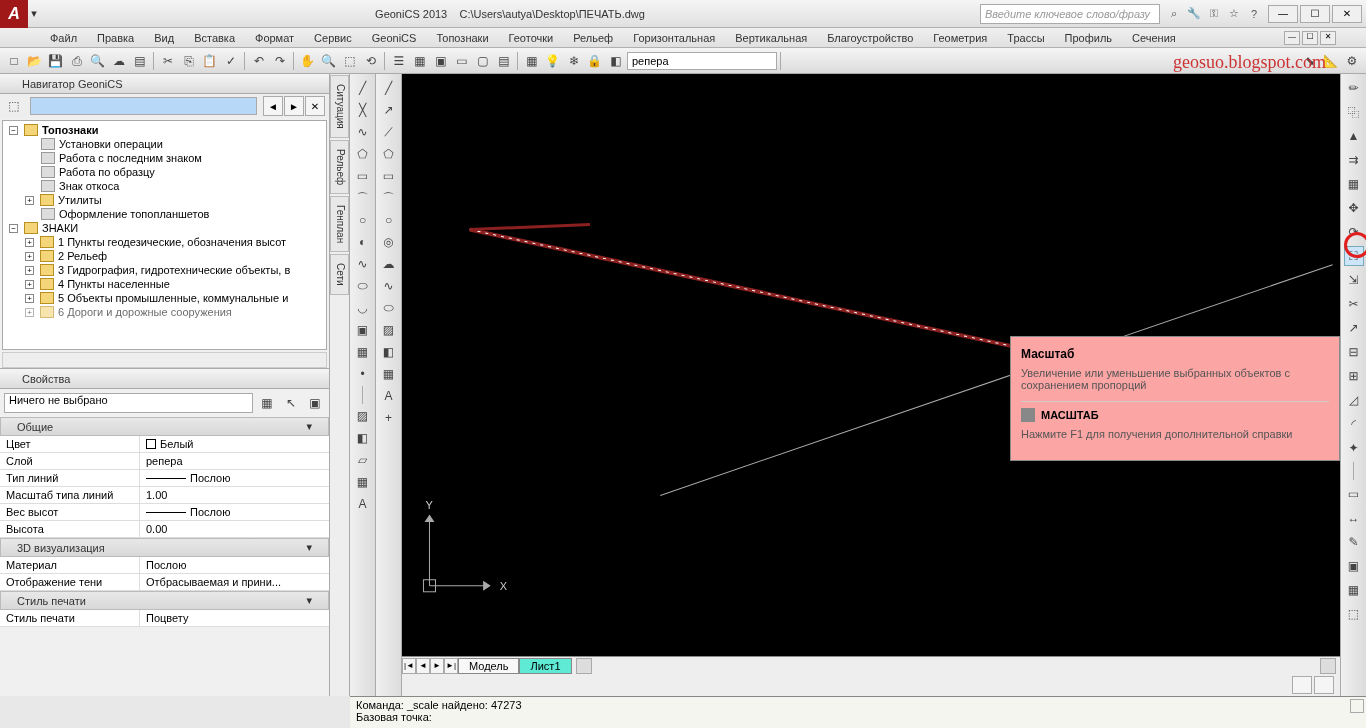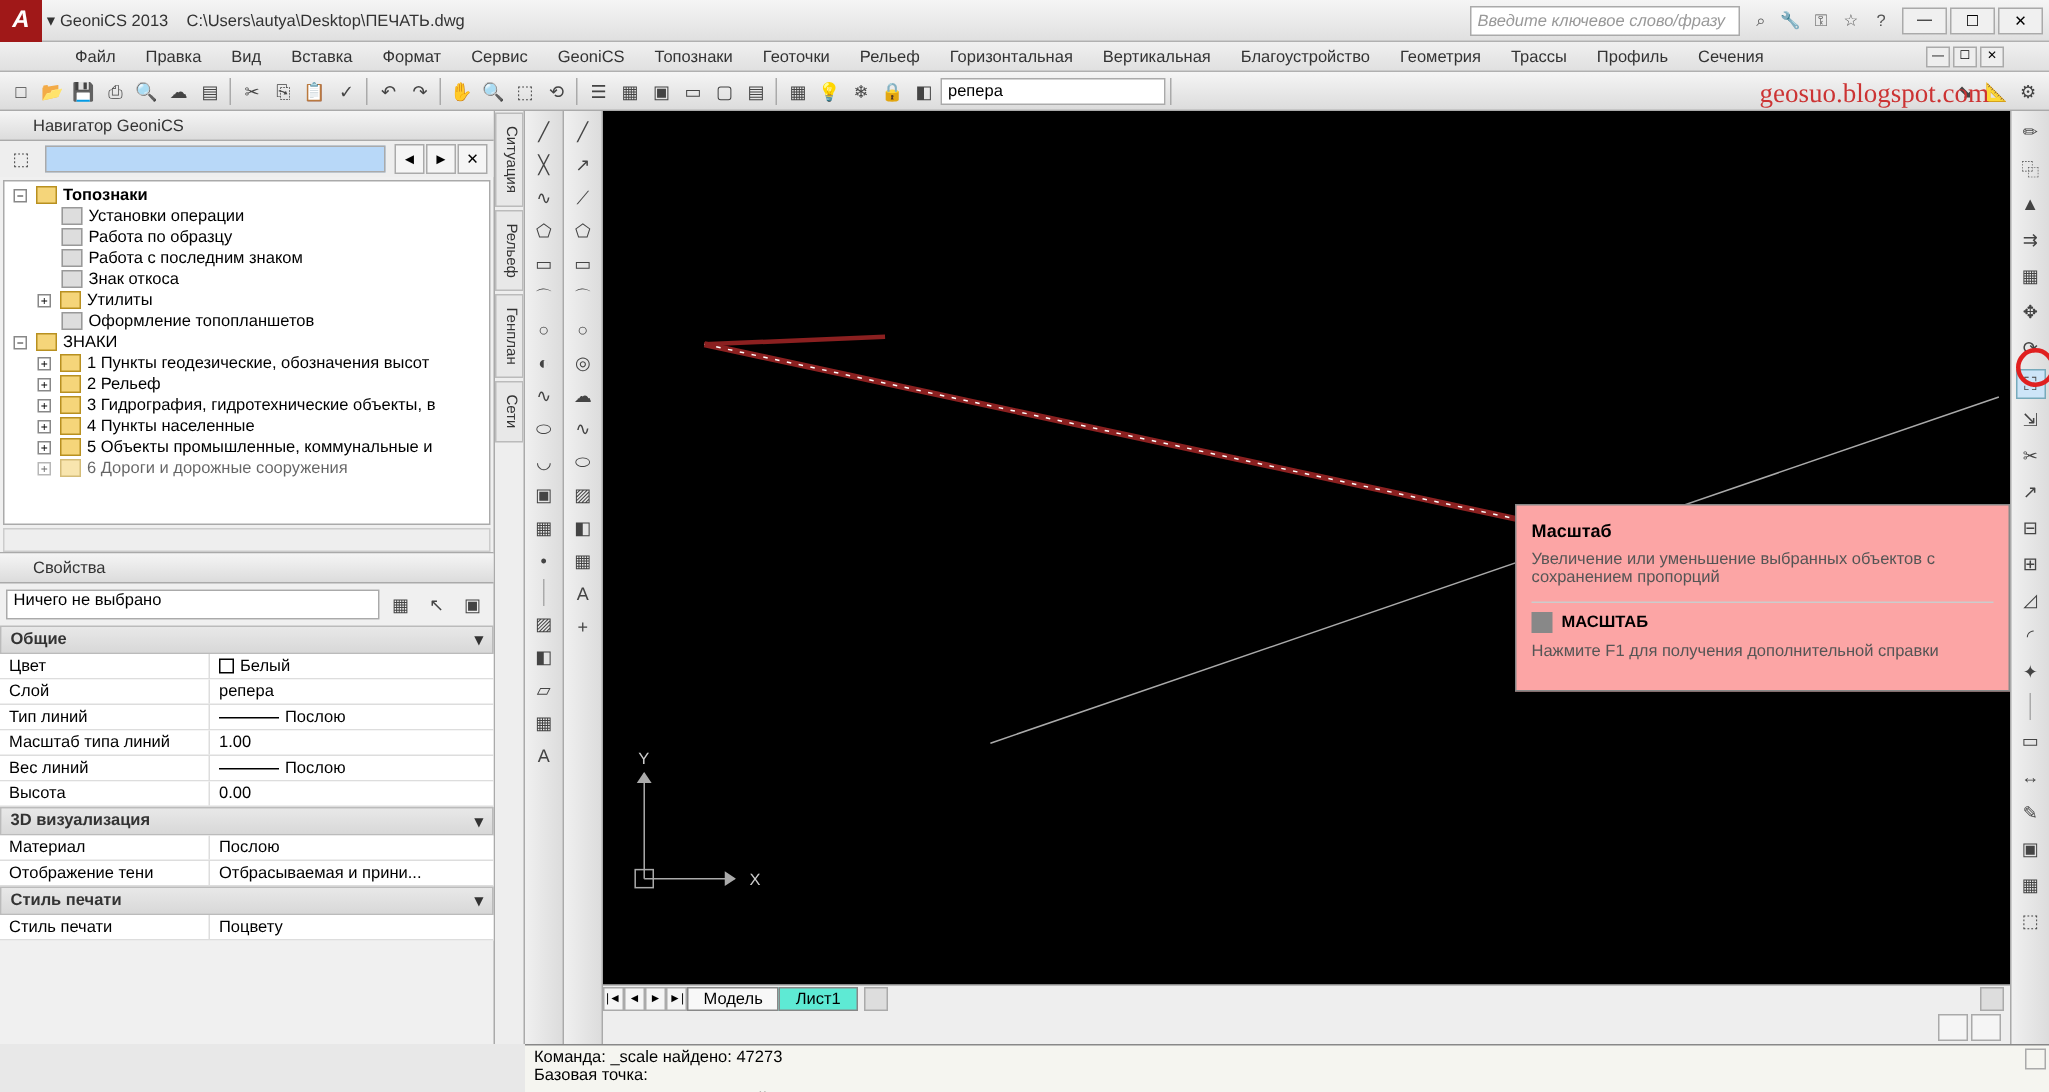--- a/index.html
+++ b/index.html
@@ -2,21 +2,21 @@
 <html><head>
 <meta charset="utf-8">
 <style>
 * { margin: 0; padding: 0; box-sizing: border-box; font-family: "Segoe UI", Tahoma, sans-serif; font-size: 11px; }
 body { background: #e8e8e8; width: 1366px; height: 728px; overflow: hidden; position: relative; }
 
 
 .title-bar { height: 28px; background: linear-gradient(#f5f5f5, #e0e0e0); display: flex; align-items: center; border-bottom: 1px solid #b0b0b0; }
 .app-logo { width: 28px; height: 28px; background: #a01818; display: flex; align-items: center; justify-content: center; color: #fff; font-weight: bold; font-style: italic; font-size: 16px; }
 .title-dropdown { width: 12px; text-align: center; color: #333; }
-.title-text { flex: 1; color: #333; }
+.title-text { flex: 1; text-align: center; color: #333; }
 .search-box { width: 180px; height: 20px; border: 1px solid #aaa; background: #fff; padding: 0 4px; color: #999; font-style: italic; margin-right: 6px; display: flex; align-items: center; }
 .title-icons { display: flex; gap: 4px; margin-right: 6px; }
 .title-icons span { width: 16px; height: 16px; display: inline-flex; align-items: center; justify-content: center; color: #555; }
 .window-controls { display: flex; gap: 2px; margin-right: 4px; }
 .window-controls div { width: 30px; height: 18px; border: 1px solid #aaa; background: #f0f0f0; display: flex; align-items: center; justify-content: center; font-size: 10px; }
 
 
 .menu-bar { height: 20px; background: linear-gradient(#f0f0f0, #e0e0e0); display: flex; align-items: center; padding: 0 30px 0 40px; border-bottom: 1px solid #b0b0b0; justify-content: space-between; }
 .menu-items { display: flex; }
 .menu-items span { padding: 0 10px; color: #333; cursor: default; }
@@ -46,21 +46,21 @@
 .folder { background: #f5d57a; border: 1px solid #b89020; }
 .file-ico { background: #ddd; border: 1px solid #999; }
 .indent1 { padding-left: 20px; }
 .indent2 { padding-left: 36px; }
 .expand { width: 9px; height: 9px; border: 1px solid #888; background: #fff; font-size: 8px; line-height: 7px; text-align: center; margin-right: 2px; }
 .scroll-h { height: 16px; background: #eee; border: 1px solid #ccc; margin: 0 2px; }
 
 .props-panel { border-top: 1px solid #aaa; }
 .props-select-row { padding: 4px; display: flex; align-items: flex-start; gap: 4px; }
 .props-select { flex: 1; height: 20px; border: 1px solid #aaa; background: #fff; padding: 0 4px; }
-.prop-section { background: linear-gradient(#e8e8e8, #d8d8d8); padding: 2px 6px; font-weight: bold; color: #333; border: 1px solid #bbb; display: flex; justify-content: space-between; }
+.prop-section { background: linear-gradient(#e8e8e8, #d8d8d8); padding: 2px 16px; font-weight: normal; color: #333; border: 1px solid #bbb; display: flex; justify-content: space-between; align-items: flex-end; }
 .prop-row { display: flex; border-bottom: 1px solid #ddd; background: #fff; }
 .prop-label { width: 140px; padding: 2px 6px; border-right: 1px solid #ddd; color: #000; }
 .prop-value { flex: 1; padding: 2px 6px; color: #000; display: flex; align-items: center; gap: 4px; }
 .color-sw { width: 10px; height: 10px; background: #fff; border: 1px solid #000; }
 .line-sw { width: 40px; height: 1px; background: #000; display: inline-block; }
 
 
 .vert-tb { width: 26px; background: linear-gradient(90deg, #f0f0f0, #dcdcdc); border-right: 1px solid #aaa; display: flex; flex-direction: column; align-items: center; padding: 4px 0; gap: 2px; }
 .vtab { writing-mode: vertical-rl; padding: 8px 2px; background: #e8e8e8; border: 1px solid #bbb; font-size: 10px; color: #333; margin: 1px 0; }
 
@@ -208,25 +208,25 @@
           <span class="expand">−</span>
           <span class="tree-icon folder"></span>
           <b>Топознаки</b>
         </div>
       <div class="tree-item indent2">
           <span class="tree-icon file-ico"></span>
           <span>Установки операции</span>
         </div>
       <div class="tree-item indent2">
           <span class="tree-icon file-ico"></span>
-          <span>Работа по образцу</span>
+          <span>Работа с последним знаком</span>
         </div>
       <div class="tree-item indent2">
           <span class="tree-icon file-ico"></span>
-          <span>Работа с последним знаком</span>
+          <span>Работа по образцу</span>
         </div>
       <div class="tree-item indent2">
           <span class="tree-icon file-ico"></span>
           <span>Знак откоса</span>
         </div>
       <div class="tree-item indent1">
           <span class="expand">+</span>
           <span class="tree-icon folder"></span>
           <span>Утилиты</span>
         </div>
@@ -300,21 +300,21 @@
           <div class="prop-value">
             <span class="line-sw"></span>
             <span>Послою</span>
           </div>
         </div>
       <div class="prop-row">
           <div class="prop-label">Масштаб типа линий</div>
           <div class="prop-value">1.00</div>
         </div>
       <div class="prop-row">
-          <div class="prop-label">Вес линий</div>
+          <div class="prop-label">Вес высот</div>
           <div class="prop-value">
             <span class="line-sw"></span>
             <span>Послою</span>
           </div>
         </div>
       <div class="prop-row">
           <div class="prop-label">Высота</div>
           <div class="prop-value">0.00</div>
         </div>
       <div class="prop-section">

